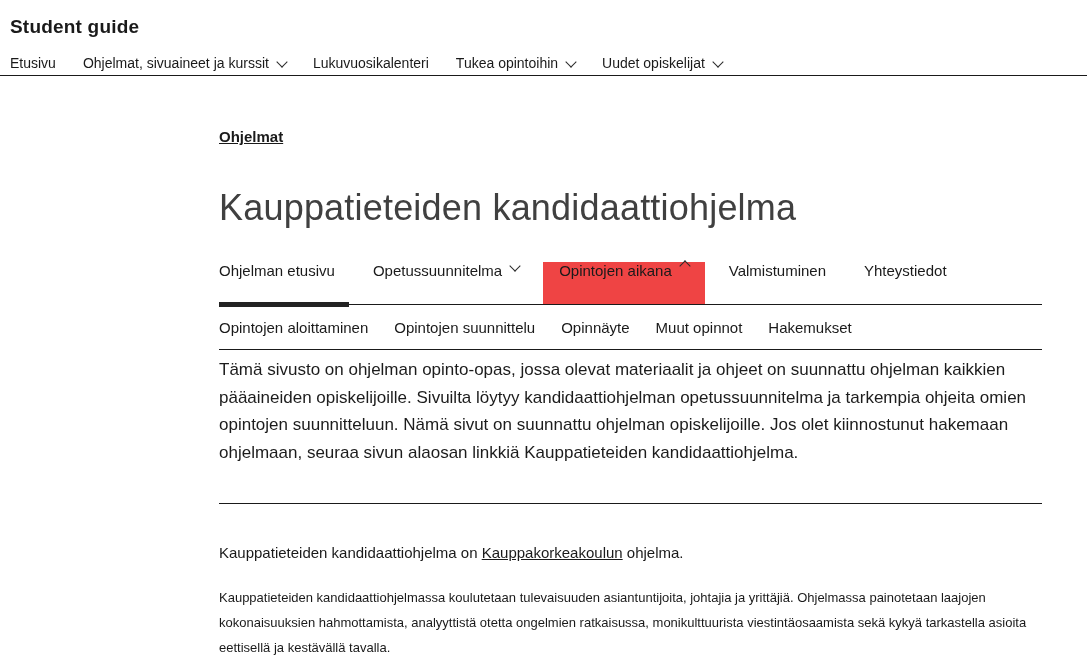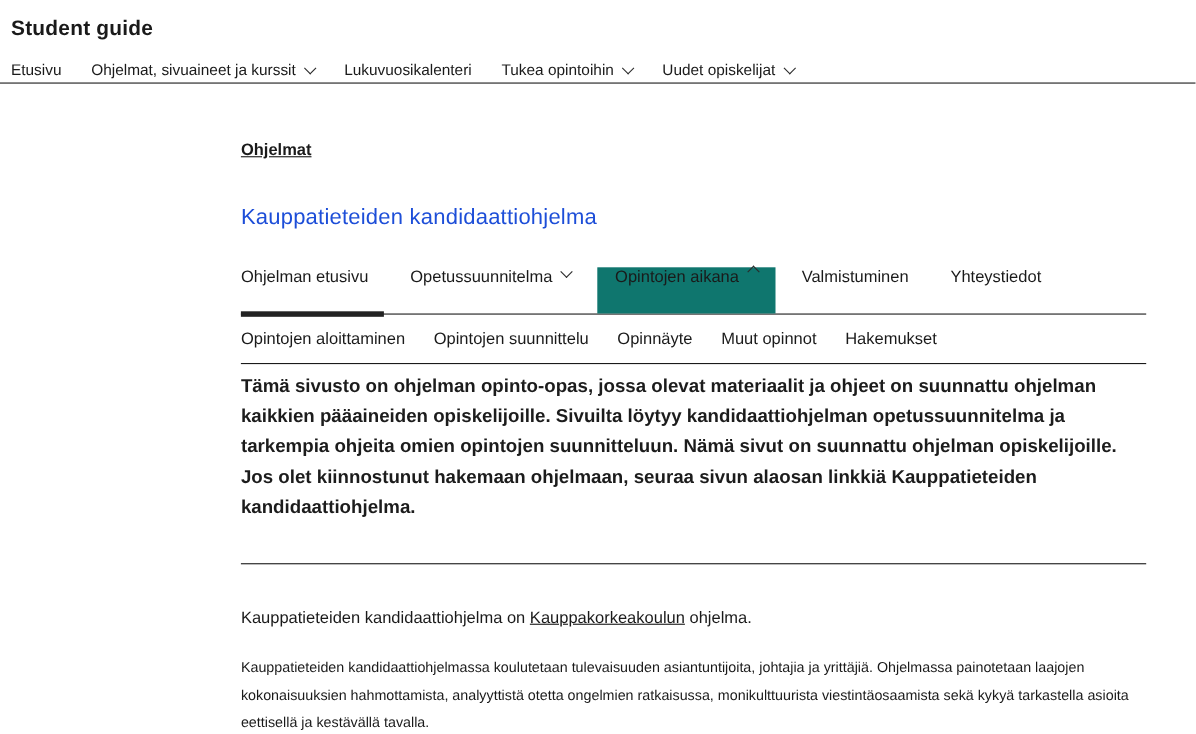--- a/index.html
+++ b/index.html
@@ -63,24 +63,24 @@
     width: 823px;
   }
   .breadcrumb {
     margin-top: 52px;
     font-size: 15px;
   }
   .breadcrumb a { text-decoration: underline; font-weight: bold; }
 
   h1.page-title {
     margin: 42px 0 0 0;
-    font-size: 20px;
+    font-size: 36px;
     font-weight: 400;
     letter-spacing: 0.2px;
-    color: #1d4ed8;
+    color: #404040;
   }
 
   
   .tabs {
     display: flex;
     align-items: stretch;
     margin-top: 33px;
     border-bottom: 1px solid #1a1a1a;
     font-size: 15px;
   }
@@ -95,41 +95,40 @@
   .tab + .tab { margin-left: 10px; }
   .tab.active::after {
     content: "";
     position: absolute;
     left: 0;
     right: 0;
     bottom: -3px;
     height: 5px;
     background: #222222;
   }
-  .tab.expanded { background: #0f766e; padding: 0 16px; }
+  .tab.expanded { background: #ef4444; padding: 0 16px; }
 
   
   .subtabs {
     display: flex;
     align-items: center;
     gap: 26px;
     height: 44px;
     border-bottom: 1px solid #1a1a1a;
     font-size: 15px;
   }
   .subtabs a { white-space: nowrap; }
 
   
   .lead {
     margin: 6px 0 0 0;
     font-size: 17px;
     line-height: 27.5px;
     max-width: 815px;
     color: #1c1c1c;
-    font-weight: bold;
   }
   .section-divider {
     border: none;
     border-top: 1px solid #1a1a1a;
     margin: 37px 0 0 0;
   }
   .para-school {
     margin: 37px 0 0 0;
     font-size: 15px;
     line-height: 24px;

